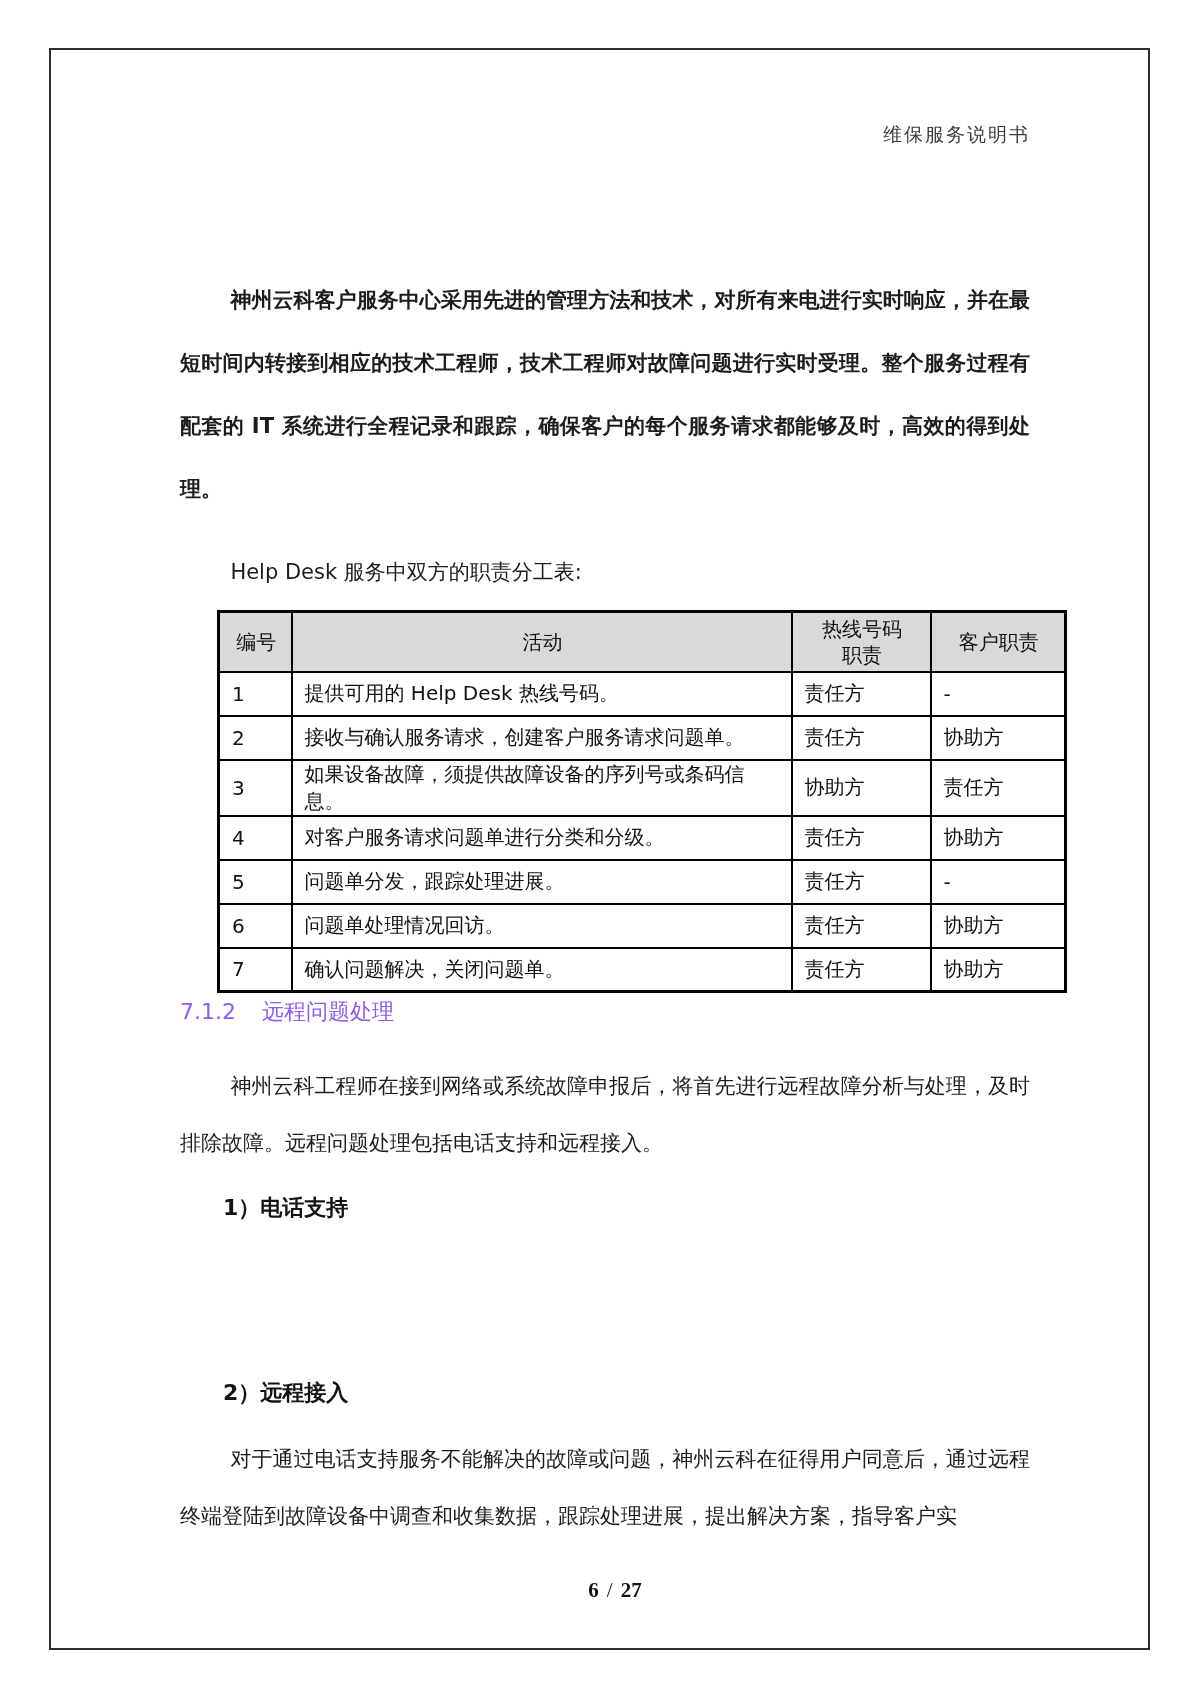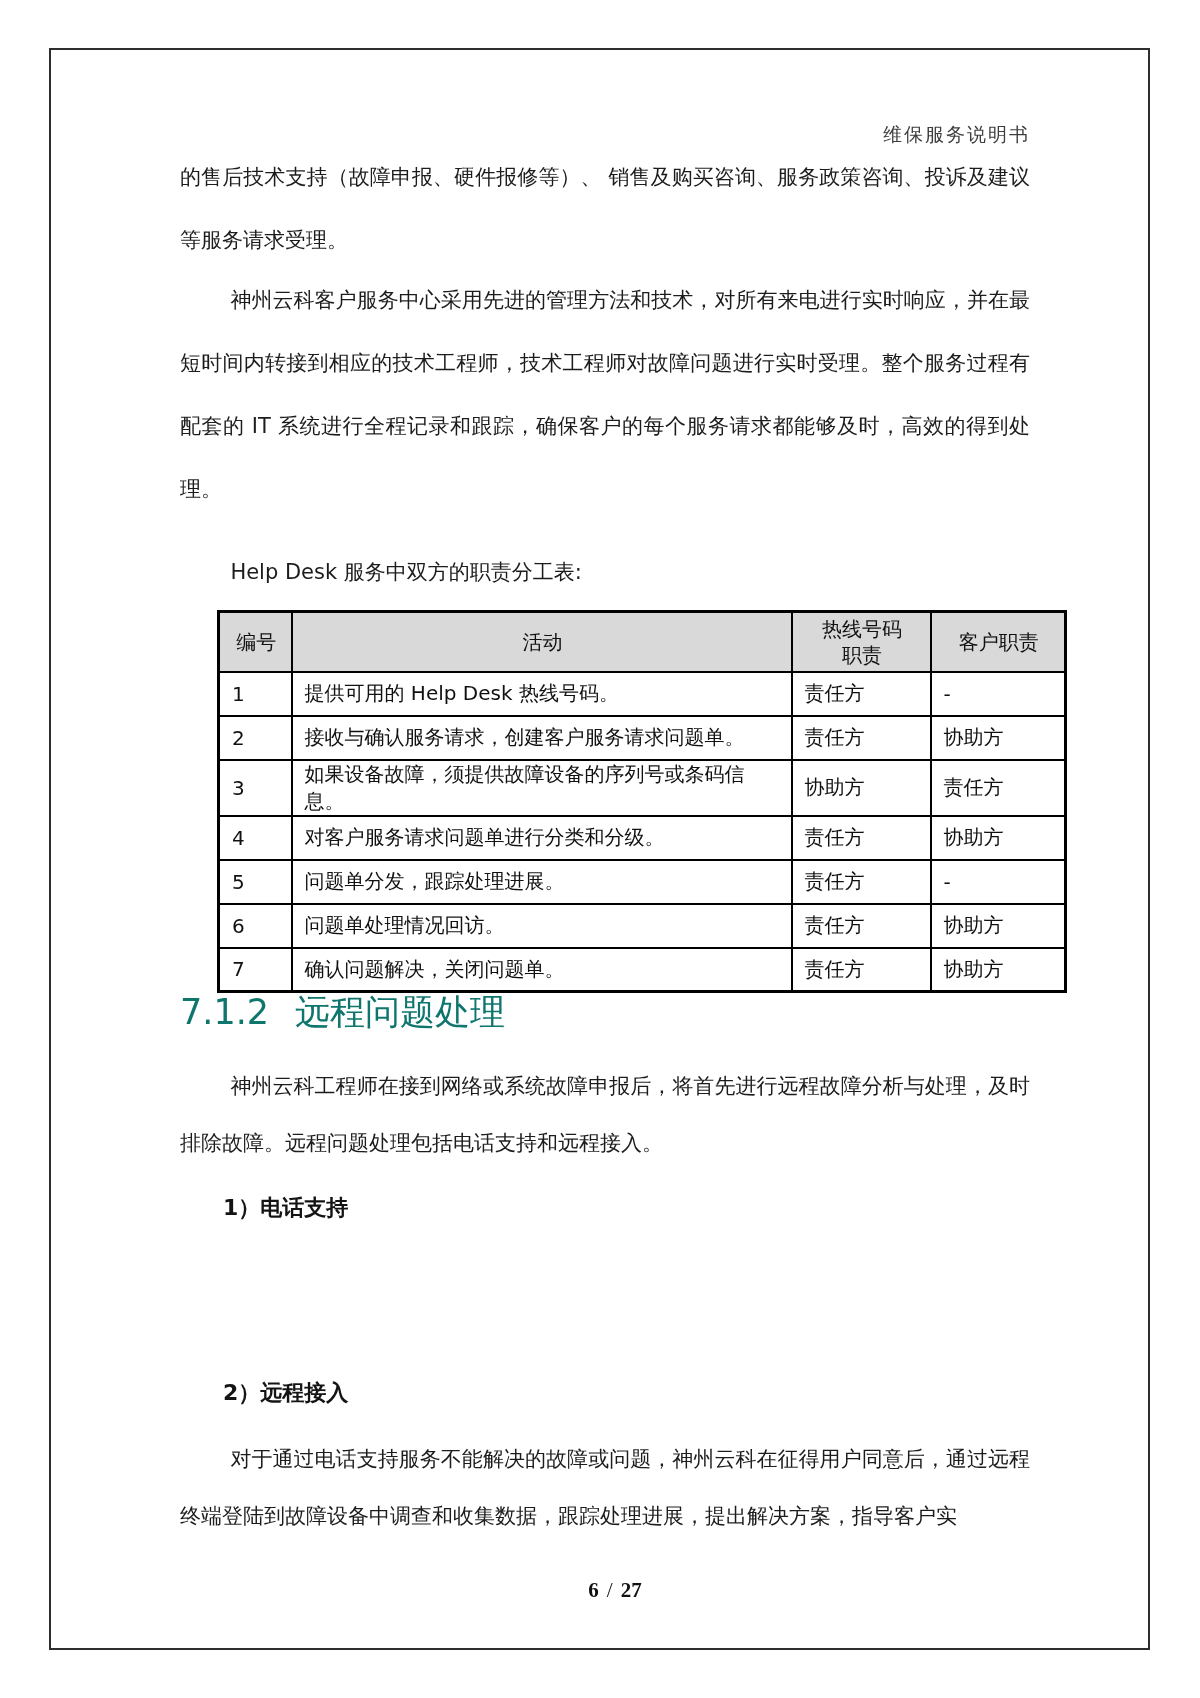--- a/index.html
+++ b/index.html
@@ -40,21 +40,21 @@
     width: 850px;
     font-size: 21px;
     line-height: 63px;
     text-align: justify;
     color: #1c1c1c;
   }
   .para.tight { line-height: 57px; }
   .indent { text-indent: 2.4em; }
 
   .p1 { top: 146px; }
-  .p2 { top: 269px; }
+  .p2 { top: 269px; font-weight: bold; }
   .p3 { top: 541px; line-height: 63px; }
 
   .resp-table {
     position: absolute;
     left: 193px; top: 610px;
     width: 847px;
     border-collapse: collapse;
     table-layout: fixed;
     font-size: 20px;
     color: #111;
@@ -78,24 +78,24 @@
     height: 44px;
     text-align: left;
     background: #fff;
   }
   .resp-table { border: 3px solid #000; }
 
   .section-heading {
     position: absolute;
     left: 180px; top: 990px;
     width: 850px;
-    font-size: 35px;
+    font-size: 22px;
     font-weight: 500;
     line-height: 44px;
-    color: #0f766e;
+    color: #8b5cf6;
     display: flex;
     align-items: baseline;
   }
   .section-heading .sec-title { margin-left: 26px; text-align: center; }
 
   .sub-head {
     position: absolute;
     left: 223px;
     font-size: 22px;
     font-weight: 700;
@@ -125,21 +125,20 @@
 </style>
 </head>
 <body>
 
 <div class="page">
 
   <div class="page-border"></div>
 
   <div class="doc-header">维保服务说明书</div>
 
-  <div class="para p1">的售后技术支持（故障申报、硬件报修等）、 销售及购买咨询、服务政策咨询、投诉及建议等服务请求受理。</div>
 
   <div class="para p2 indent">神州云科客户服务中心采用先进的管理方法和技术，对所有来电进行实时响应，并在最短时间内转接到相应的技术工程师，技术工程师对故障问题进行实时受理。整个服务过程有配套的 IT 系统进行全程记录和跟踪，确保客户的每个服务请求都能够及时，高效的得到处理。</div>
 
   <div class="para p3 indent">Help Desk 服务中双方的职责分工表:</div>
 
   <table class="resp-table">
     <colgroup>
       <col style="width:73px">
       <col style="width:500px">
       <col style="width:139px">

